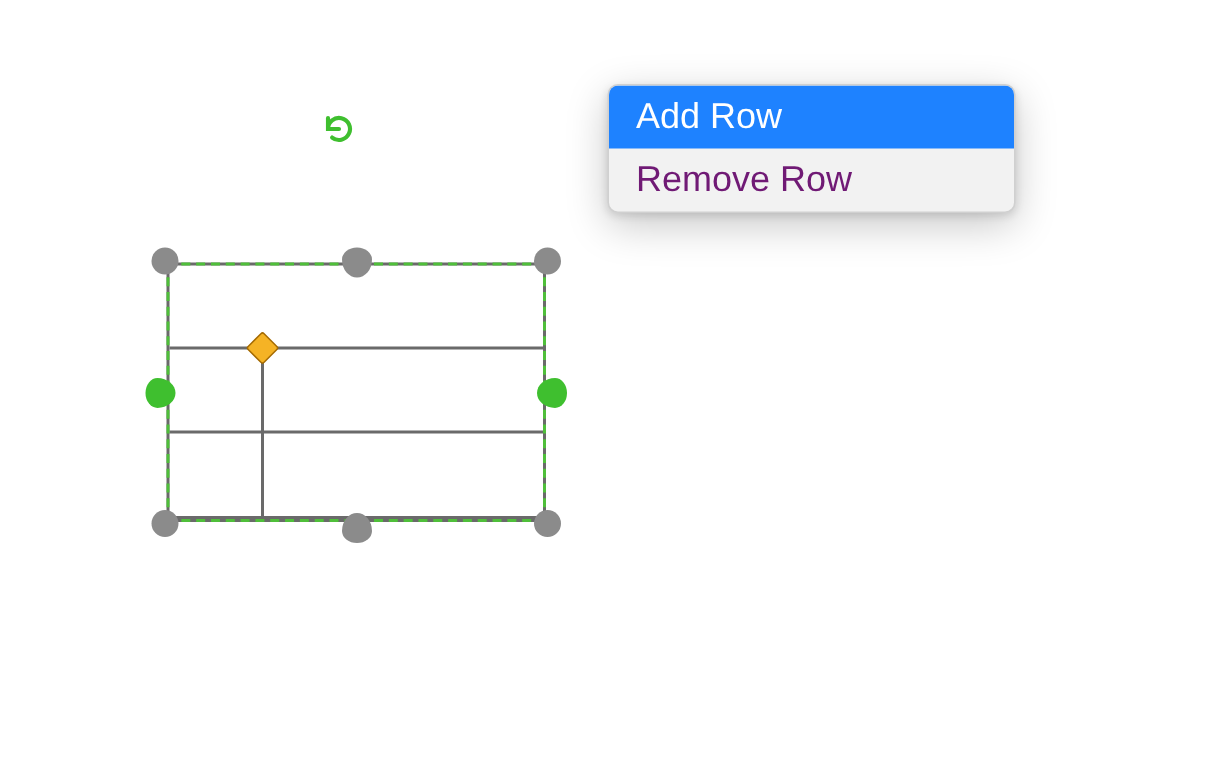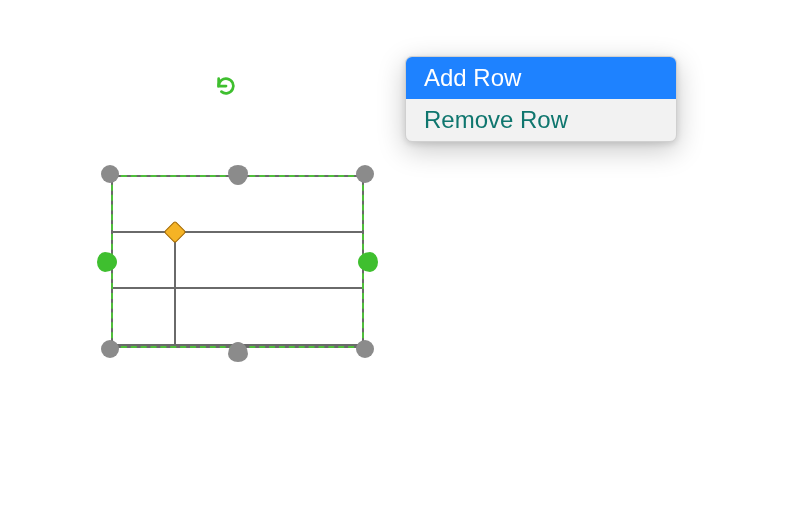--- a/index.html
+++ b/index.html
@@ -46,21 +46,21 @@
       background: #f2f2f2;
       border: 1px solid #d0d0d0;
       border-radius: 7px;
       box-shadow: 0 8px 28px rgba(0,0,0,0.22), 0 2px 6px rgba(0,0,0,0.12);
       overflow: hidden;
     }
     .menu-item {
       padding: 6px 18px 6px 18px;
       font-size: 24px;
       line-height: 30px;
-      color: #0f766e;
+      color: #701a75;
       cursor: default;
     }
     .menu-item.selected {
       background: #1e82ff;
       color: #fff;
     }
   </style>
 </head>
 <body>
 

